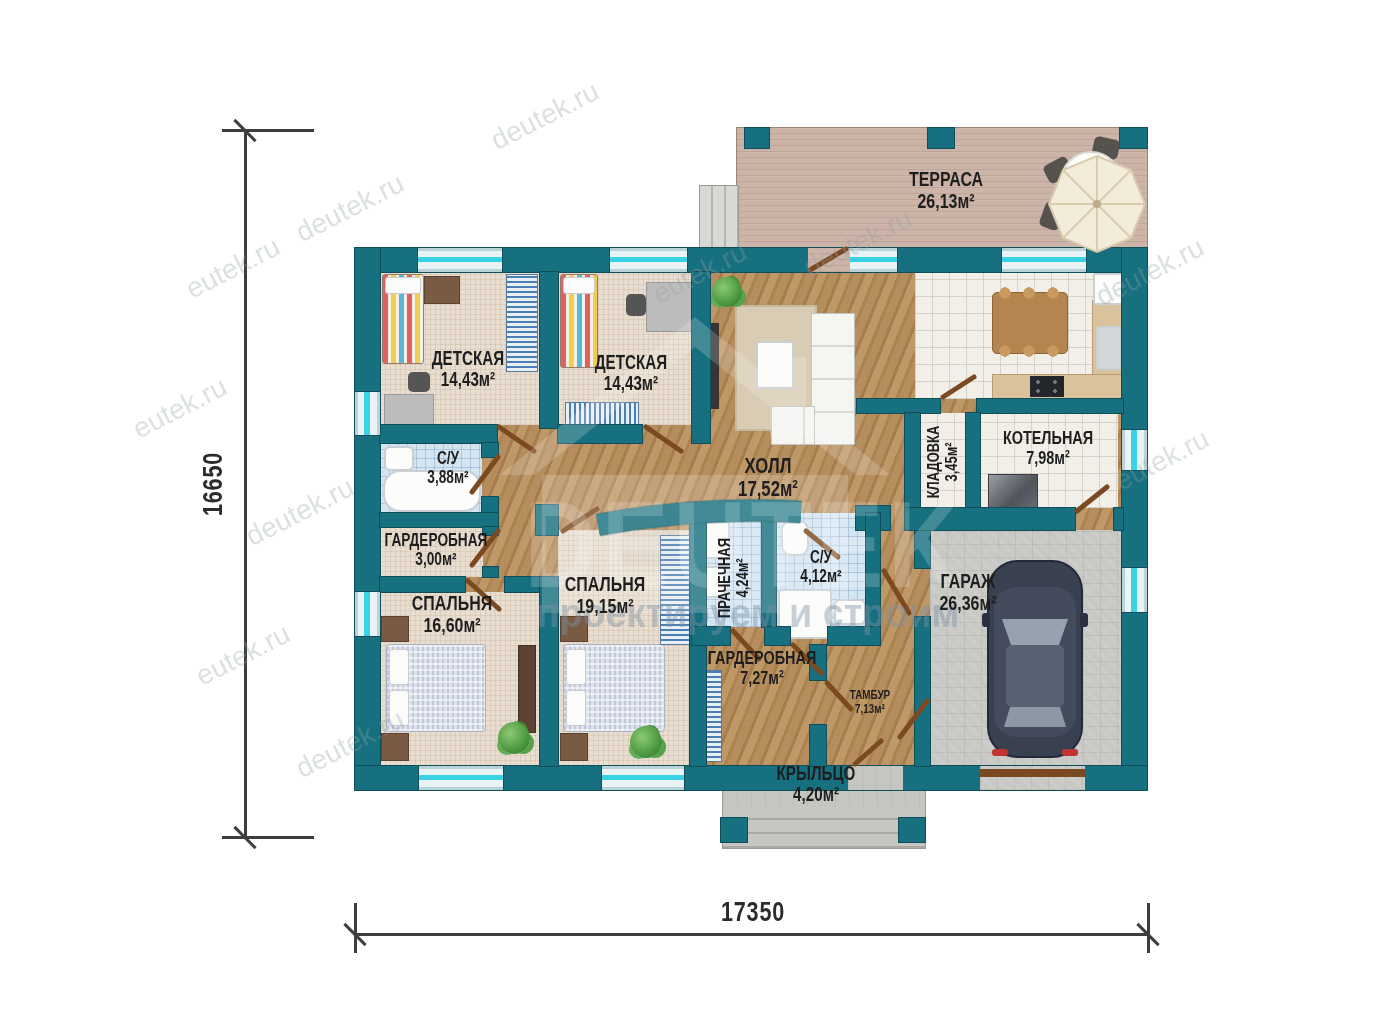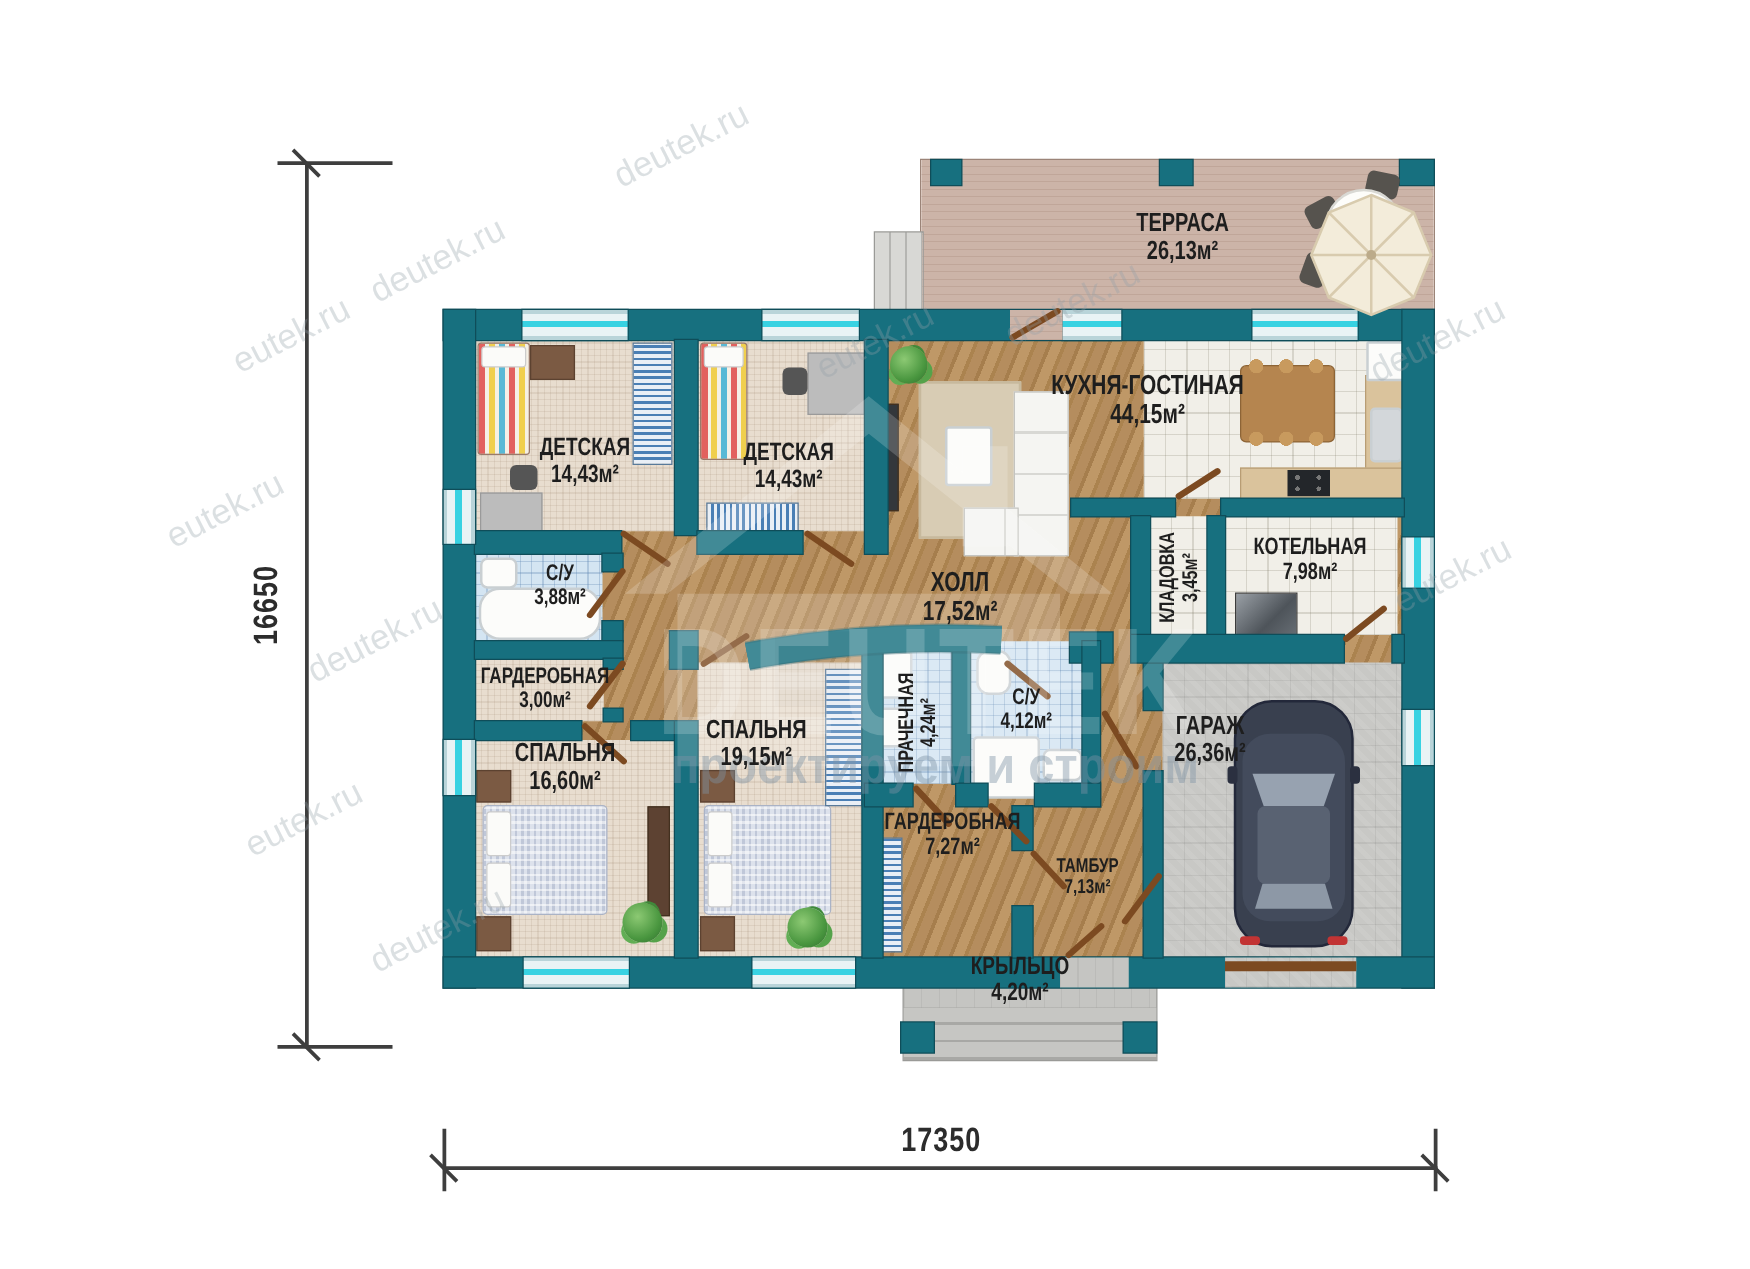--- a/index.html
+++ b/index.html
@@ -299,23 +299,20 @@
 
   <div class="rl" style="left:946px;top:190px;font-size:21px;">
     <span class="in"><span>ТЕРРАСА</span><br>
     <span>26,13м²</span></span></div>
   <div class="rl" style="left:468px;top:369px;font-size:20px;">
     <span class="in"><span>ДЕТСКАЯ</span><br>
     <span>14,43м²</span></span></div>
   <div class="rl" style="left:631px;top:373px;font-size:20px;">
     <span class="in"><span>ДЕТСКАЯ</span><br>
     <span>14,43м²</span></span></div>
-  <div class="rl" style="left:918px;top:320px;font-size:22px;">
-    <span class="in"><span>КУХНЯ-ГОСТИНАЯ</span><br>
-    <span>44,15м²</span></span></div>
   <div class="rl" style="left:448px;top:468px;font-size:18px;">
     <span class="in"><span>С/У</span><br>
     <span>3,88м²</span></span></div>
   <div class="rl" style="left:768px;top:478px;font-size:22px;">
     <span class="in"><span>ХОЛЛ</span><br>
     <span>17,52м²</span></span></div>
   <div class="rl vert" style="left:943px;top:462px;font-size:17px;">
     <span class="in"><span>КЛАДОВКА</span><br>
     <span>3,45м²</span></span></div>
   <div class="rl" style="left:1048px;top:448px;font-size:19px;">
@@ -332,21 +329,21 @@
     <span>19,15м²</span></span></div>
   <div class="rl vert" style="left:734px;top:578px;font-size:17px;">
     <span class="in"><span>ПРАЧЕЧНАЯ</span><br>
     <span>4,24м²</span></span></div>
   <div class="rl" style="left:821px;top:567px;font-size:18px;">
     <span class="in"><span>С/У</span><br>
     <span>4,12м²</span></span></div>
   <div class="rl" style="left:762px;top:668px;font-size:19px;">
     <span class="in"><span>ГАРДЕРОБНАЯ</span><br>
     <span>7,27м²</span></span></div>
-  <div class="rl" style="left:870px;top:702px;font-size:16px;">
+  <div class="rl" style="left:870px;top:702px;font-size:13px;">
     <span class="in"><span>ТАМБУР</span><br>
     <span>7,13м²</span></span></div>
   <div class="rl" style="left:968px;top:592px;font-size:21px;">
     <span class="in"><span>ГАРАЖ</span><br>
     <span>26,36м²</span></span></div>
   <div class="rl" style="left:816px;top:784px;font-size:20px;">
     <span class="in"><span>КРЫЛЬЦО</span><br>
     <span>4,20м²</span></span></div>
 
   <div class="dim" style="left:244px;top:130px;width:3px;height:708px;"></div>

